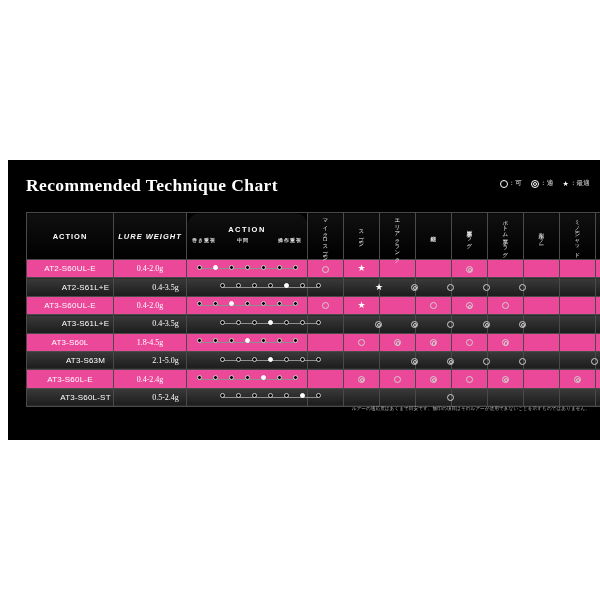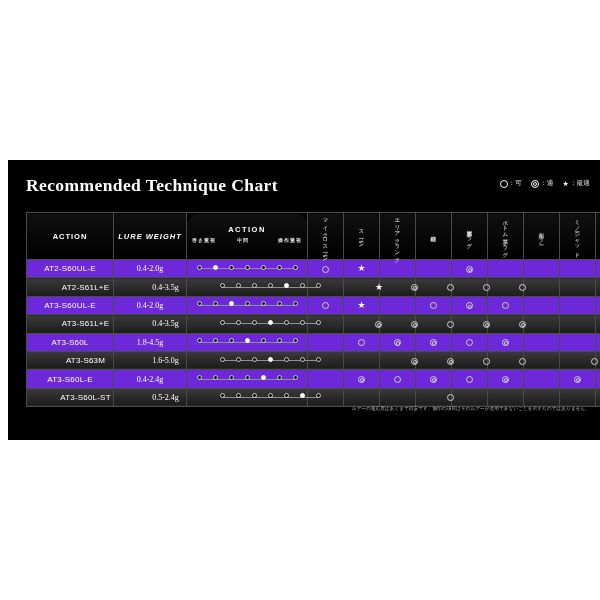--- a/index.html
+++ b/index.html
@@ -122,21 +122,21 @@
     line-height: 6.5px;
     letter-spacing: 0px;
     height: 40px;
     color: #f0f0f0;
     white-space: nowrap;
   }
   tbody td {
     height: 17.4px;
     font-size: 8px;
   }
-  tbody tr.odd td { background: #6d28d9; }
+  tbody tr.odd td { background: #ec4899; }
   tbody tr.even td {
     background: linear-gradient(to bottom, #3a3a3a, #1c1c1c);
     padding-left: 31px;
   }
   td.model { font-size: 8px; letter-spacing: 0.2px; }
   td.lure  { font-size: 8px; font-family: Liberation Serif, serif; }
   td.mark { font-size: 8px; }
 
   
   .scale-wrap {
@@ -389,21 +389,21 @@
               <td class="mark"><span class="m-double"></span></td>
               <td class="mark"><span class="m-double"></span></td>
               <td class="mark"><span class="m-circle"></span></td>
               <td class="mark"><span class="m-double"></span></td>
               <td class="mark"></td>
               <td class="mark"></td>
               <td class="mark"></td>
             </tr>
             <tr class="even">
               <td class="model">AT3-S63M</td>
-              <td class="lure">1.6-5.0g</td>
+              <td class="lure">2.1-5.0g</td>
               <td>
                 <div class="scale-wrap">
                   <div class="scale-line"></div>
                   <div class="dot" style="left: 2px;"></div>
                   <div class="dot" style="left: 18px;"></div>
                   <div class="dot" style="left: 34px;"></div>
                   <div class="dot on" style="left: 50px;"></div>
                   <div class="dot" style="left: 66px;"></div>
                   <div class="dot" style="left: 82px;"></div>
                   <div class="dot" style="left: 98px;"></div>

